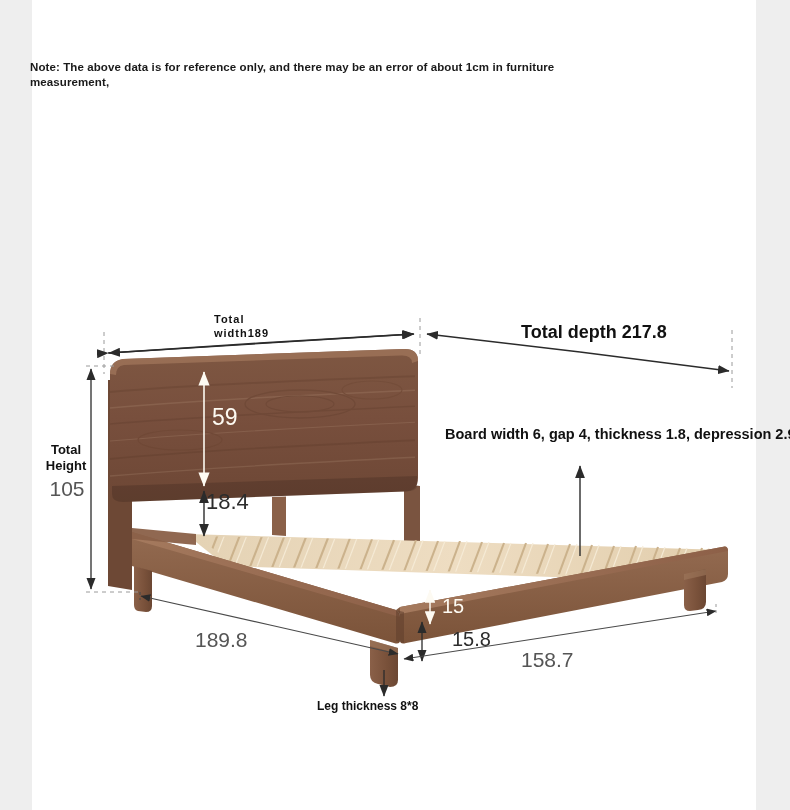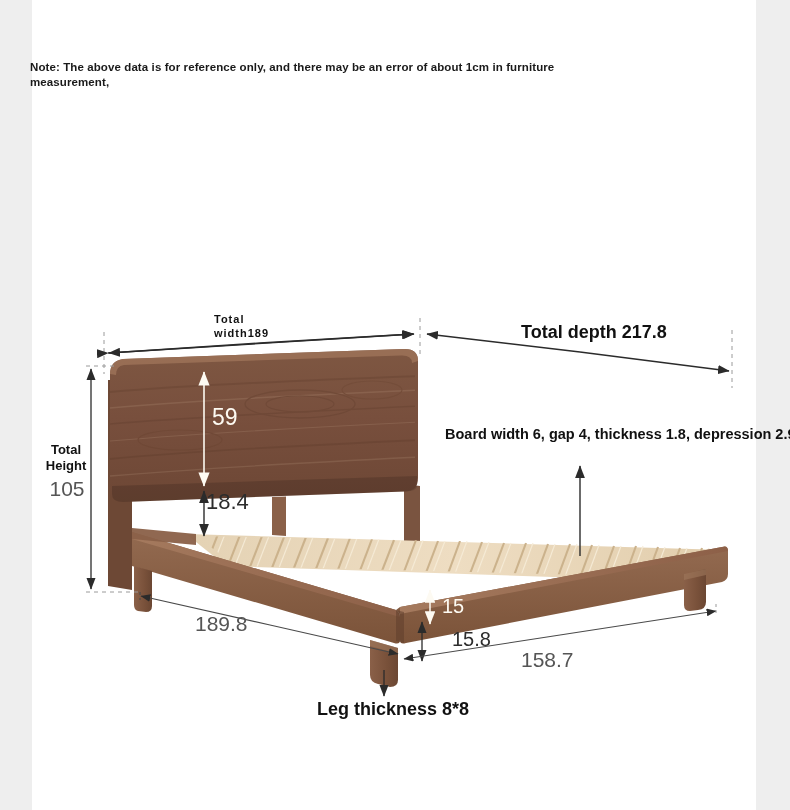--- a/index.html
+++ b/index.html
@@ -47,25 +47,25 @@
   .lbl-white{color:#fdfaf2;font-weight:normal;}
   .lbl-dark{color:#2d2d2d;font-weight:normal;}
 
   #lbl-total-width{left:214px;top:312px;font-size:11px;font-weight:bold;color:#111;line-height:14px;letter-spacing:1px;}
   #lbl-total-depth{left:521px;top:322px;font-size:18px;}
   #lbl-total-height{left:40px;top:442px;font-size:13px;line-height:16px;text-align:center;width:52px;}
   #lbl-105{left:41px;top:477px;font-size:21px;color:#555;width:52px;text-align:center;}
   #lbl-59{left:212px;top:404px;font-size:23px;}
   #lbl-184{left:206px;top:489px;font-size:22px;}
   #lbl-board{left:445px;top:424px;font-size:14.5px;line-height:20px;width:260px;}
-  #lbl-1898{left:195px;top:612px;font-size:21px;}
+  #lbl-1898{left:195px;top:628px;font-size:21px;}
   #lbl-15{left:442px;top:595px;font-size:20px;}
   #lbl-158{left:452px;top:628px;font-size:20px;}
   #lbl-1587{left:521px;top:648px;font-size:21px;}
-  #lbl-leg{left:317px;top:699px;font-size:18px;}
+  #lbl-leg{left:317px;top:699px;font-size:12px;}
 </style>
 </head>
 <body>
 
 <div id="page">
   <div id="sheet"></div>
 
   <div class="note-small">Note: The above data is for reference only, and there may be an error of about 1cm in furniture measurement,</div>
 
   <div id="diagram">

